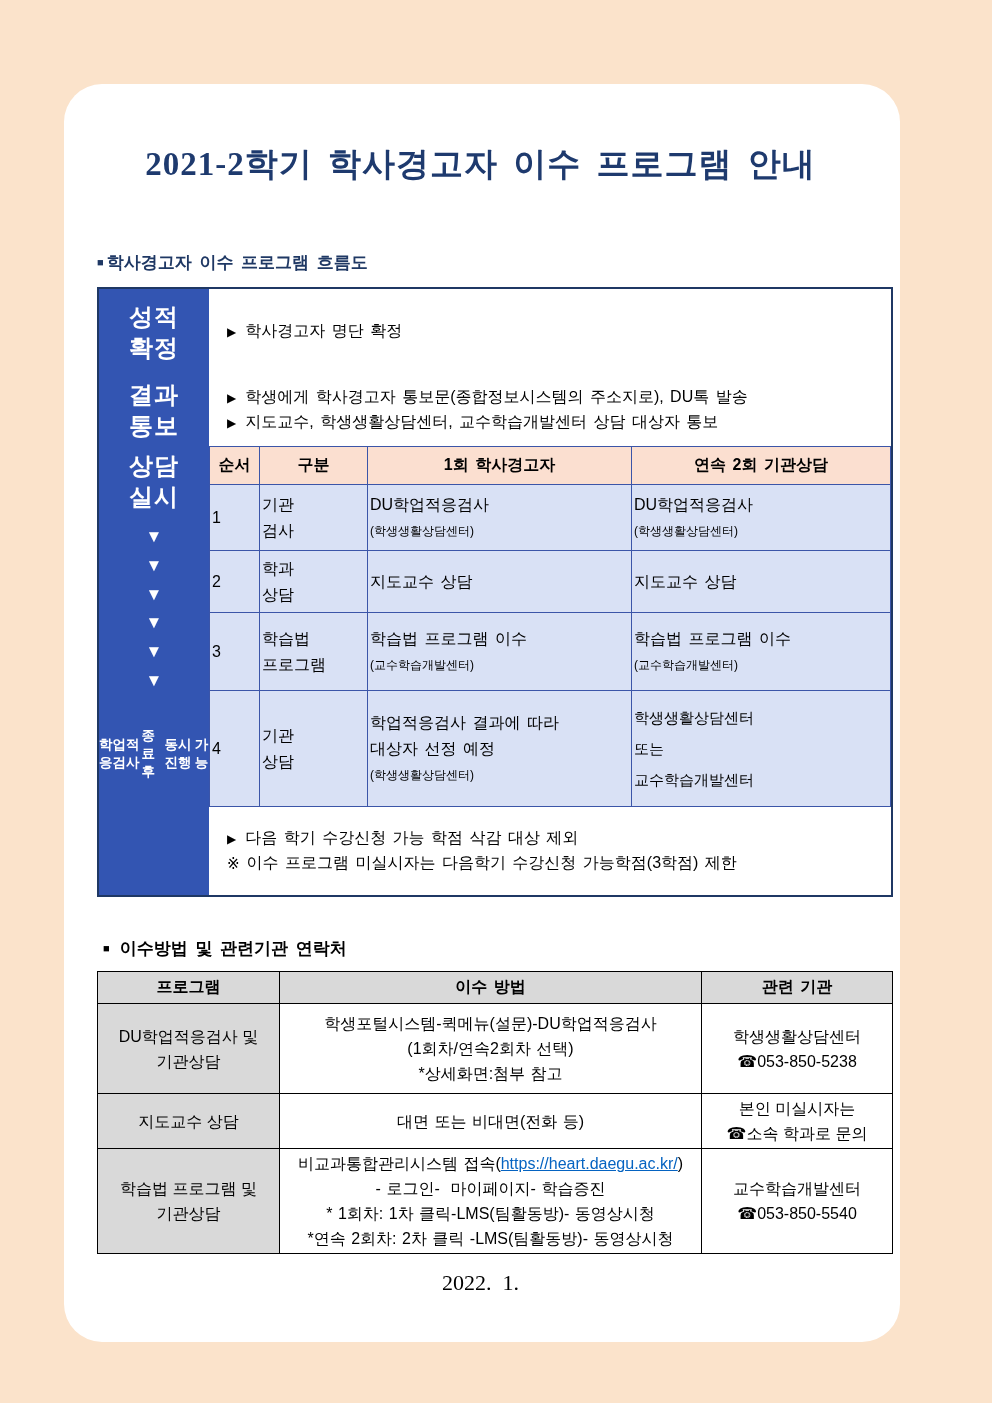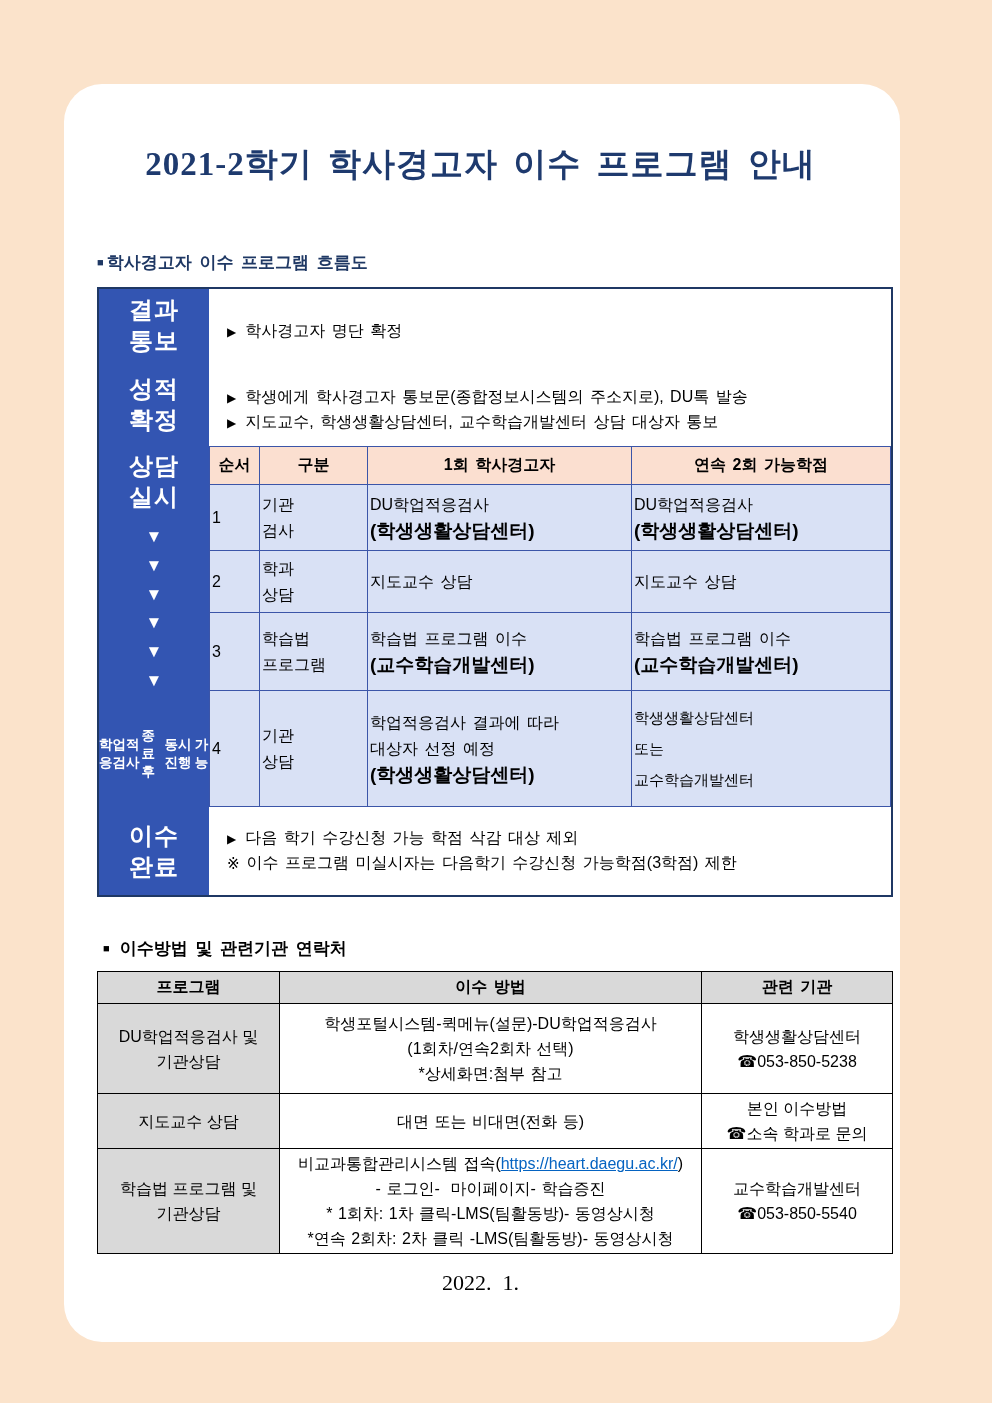--- a/index.html
+++ b/index.html
@@ -40,21 +40,21 @@
   .tri{font-size:12px;margin-right:9px;line-height:1;}
   .mark{margin-right:7px;font-size:15px;line-height:1;}
   
   table{border-collapse:collapse;}
   .inner-tbl{width:100%;table-layout:fixed;}
   .inner-tbl th,.inner-tbl td{border:1.5px solid var(--inner-border);vertical-align:middle;
                               font-size:16px;color:var(--text-black);padding:2px;margin-left:44px;}
   .inner-tbl th{background:var(--inner-header-bg);font-weight:700;height:38px;word-spacing:2px;}
   .inner-tbl td{background:var(--inner-cell-bg);}
   .inner-tbl .main{font-weight:400;line-height:26px;word-spacing:2px;}
-  .inner-tbl .sub{font-weight:700;font-size:19px;line-height:26px;}
+  .inner-tbl .sub{font-weight:400;font-size:12px;line-height:26px;}
   .inner-tbl .plain{font-weight:400;font-size:15px;line-height:31px;}
   .cat div{line-height:26px;font-weight:400;}
   
   .contact-tbl{width:796px;margin-top:11px;table-layout:fixed;}
   .contact-tbl th,.contact-tbl td{border:1.6px solid var(--text-black);text-align:center;vertical-align:middle;
                                   font-size:16px;color:var(--text-black);padding:2px 4px;}
   .contact-tbl th{background:var(--table-header-gray);height:32px;font-weight:700;word-spacing:2px;}
   .contact-tbl td.prog{background:var(--table-header-gray);font-weight:400;line-height:25px;}
   .m-line{line-height:25px;white-space:pre-wrap;word-spacing:1px;}
   .o-line{line-height:25px;white-space:pre-wrap;}
@@ -71,49 +71,45 @@
 
     <div class="doc-title">2021-2학기 학사경고자 이수 프로그램 안내</div>
 
     <div class="sec-head navy">
       <span class="sq">■</span>
       <span>학사경고자 이수 프로그램 흐름도</span>
     </div>
 
     <div class="flow">
       <div class="flow-side">
+        <div class="stage st1">
+          <span>성적</span>
+          <span>확정</span>
+        </div>
         <div class="stage st2">
           <span>결과</span>
           <span>통보</span>
-        </div>
-        <div class="stage st1">
-          <span>성적</span>
-          <span>확정</span>
         </div>
         <div class="stage st3">
           <span>상담</span>
           <span>실시</span>
         </div>
         <div class="arrows">
           <span>▼</span>
           <span>▼</span>
           <span>▼</span>
           <span>▼</span>
           <span>▼</span>
           <span>▼</span>
         </div>
         <div class="side-note">
           <span>학업적응검사</span>
           <span>종료 후</span>
           <span>동시 진행</span>
           <span>가능</span>
-        </div>
-        <div class="stage st4">
-          <span>이수</span>
-          <span>완료</span>
         </div>
       </div>
 
       <div class="flow-main">
         <div class="frow frowA">
           <div class="bullet-line">
             <span class="tri">▶</span>
             <span>학사경고자 명단 확정</span>
           </div>
         </div>
@@ -133,21 +129,21 @@
               <col style="width:50px">
               <col style="width:108px">
               <col style="width:264px">
               <col>
             </colgroup>
           <tbody>
               <tr>
             <th>순서</th>
             <th>구분</th>
             <th>1회 학사경고자</th>
-            <th>연속 2회 가능학점</th>
+            <th>연속 2회 기관상담</th>
           </tr>
           <tr style="height:66px">
             <td>1</td>
             <td class="cat">
               <div>기관</div>
               <div>검사</div>
             </td>
             <td>
               <div class="main">DU학업적응검사</div>
               <div class="sub">(학생생활상담센터)</div>
@@ -251,21 +247,21 @@
         </td>
       </tr>
       <tr style="height:46px">
         <td class="prog">
           <div>지도교수 상담</div>
         </td>
         <td>
           <div class="m-line">대면 또는 비대면(전화 등)</div>
         </td>
         <td>
-          <div class="o-line">본인 이수방법</div>
+          <div class="o-line">본인 미실시자는</div>
           <div class="o-line">☎소속 학과로 문의</div>
         </td>
       </tr>
       <tr style="height:105px">
         <td class="prog">
           <div>학습법 프로그램 및</div>
           <div>기관상담</div>
         </td>
         <td>
           <div class="m-line"><span>비교과통합관리시스템 접속(</span><a class="url-link" href="#">https://heart.daegu.ac.kr/</a><span>)</span></div>

